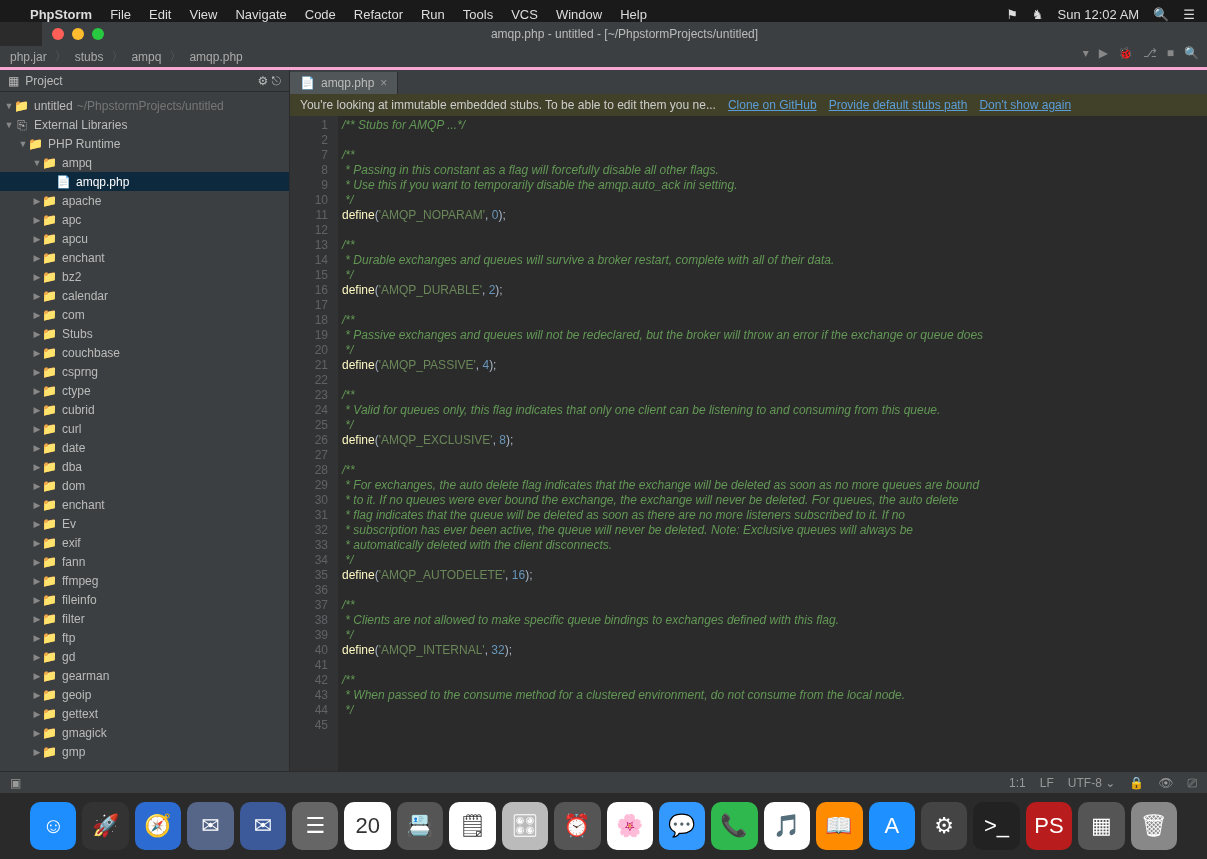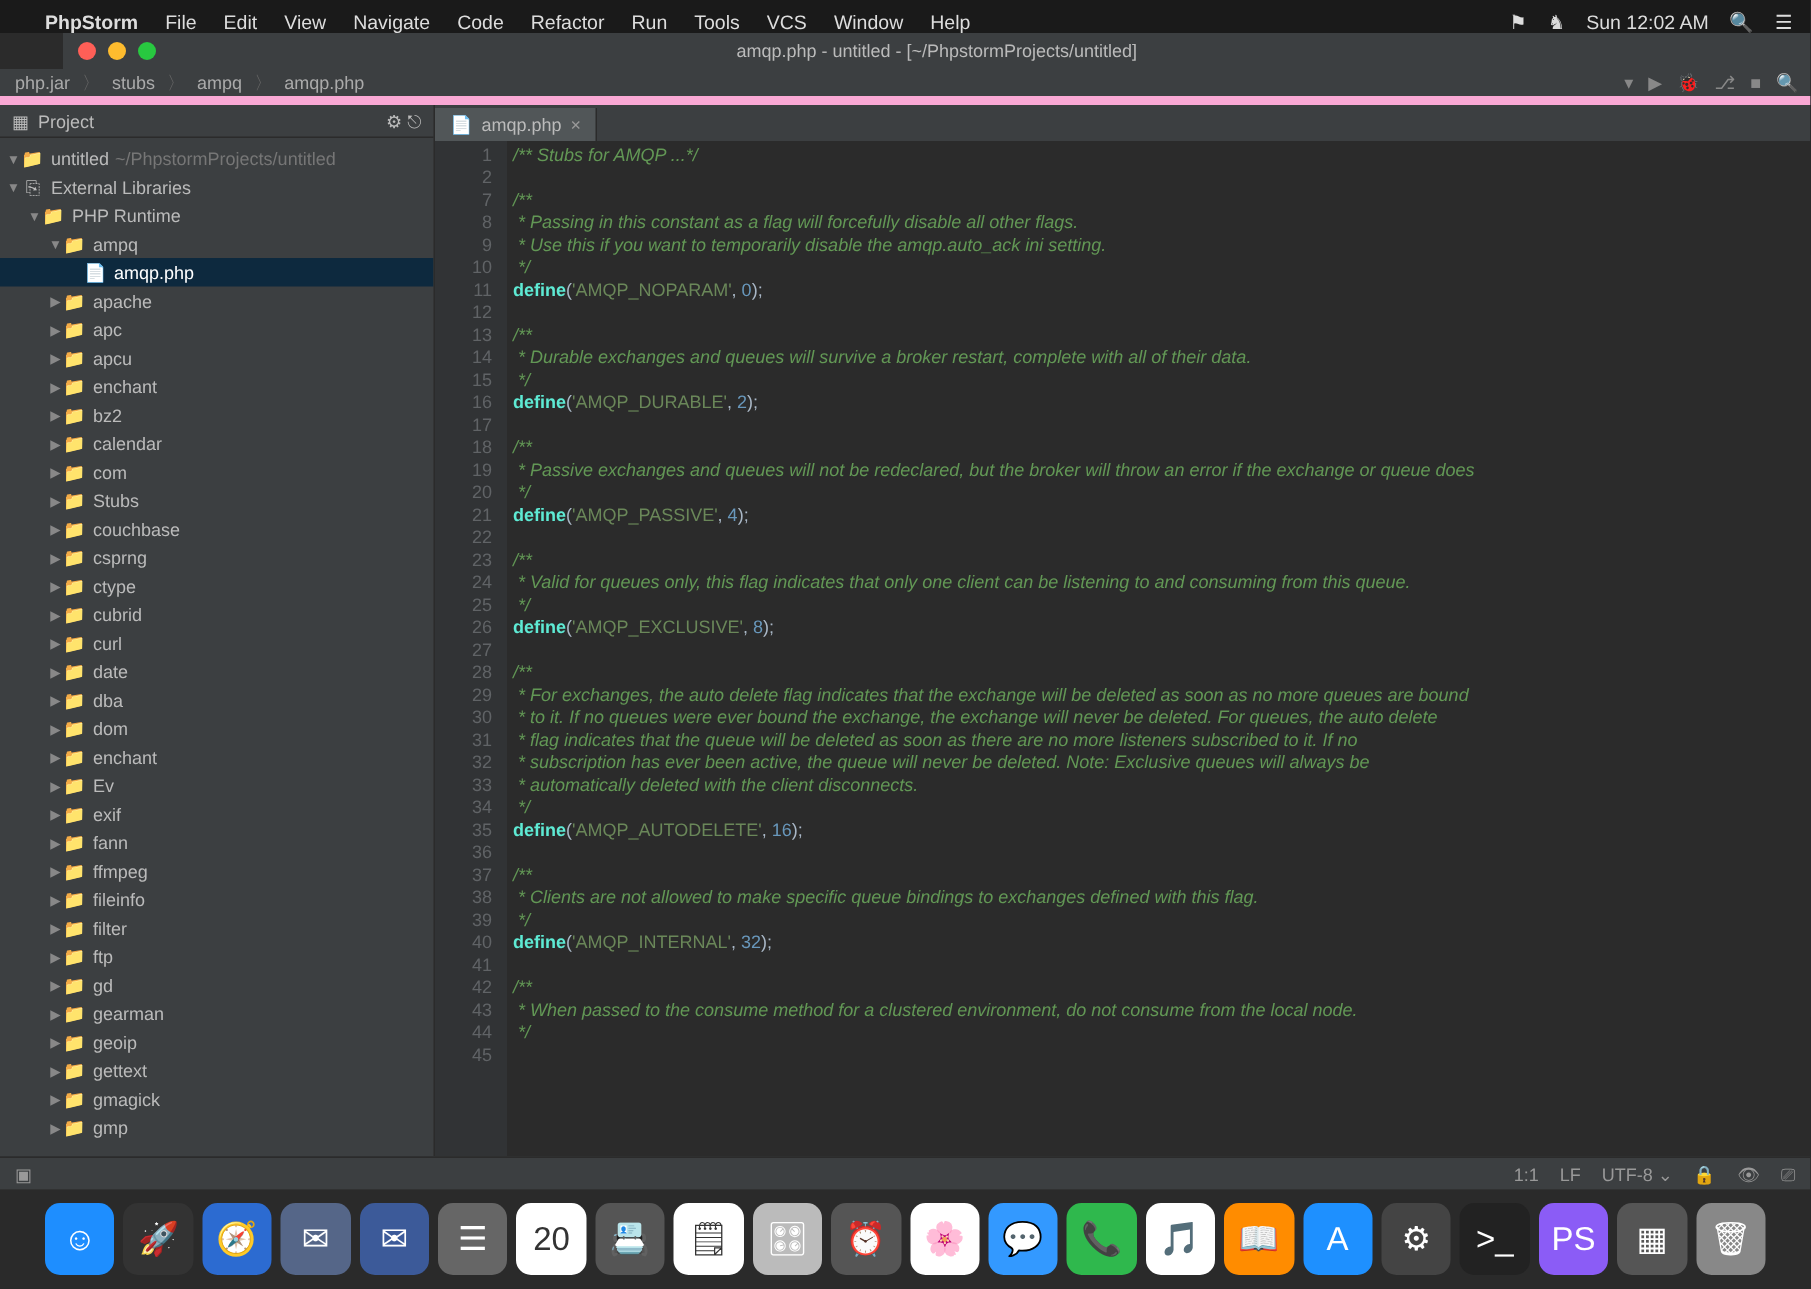--- a/index.html
+++ b/index.html
@@ -7,21 +7,21 @@
 .menubar { background:#1a1a1a; height:22px; display:flex; align-items:flex-end; padding:0 12px; color:#ddd; font-size:13px; gap:18px; }
 .menubar .apple { font-size:15px; }
 .menubar .app { font-weight:600; }
 .menubar .spacer { flex:1; }
 .menubar .right { display:flex; gap:14px; align-items:center; }
 .titlebar { background:#3c3f41; height:24px; display:flex; align-items:center; position:relative;margin-left:42px; }
 .trafficlights { display:flex; gap:8px; padding-left:10px; }
 .tl { width:12px; height:12px; border-radius:50%; }
 .tl.r { background:#ff5f57; } .tl.y { background:#febc2e; } .tl.g { background:#28c840; }
 .titlebar .title { position:absolute; left:50%; transform:translateX(-50%); color:#bbb; font-size:12px; }
-.navbar { background:#3c3f41; height:24px; display:flex; align-items:center; padding:0 8px; color:#aaa; font-size:12px; border-bottom:6px solid #f9a8d4; }
+.navbar { background:#3c3f41; height:24px; display:flex; padding:0 8px; color:#aaa; font-size:12px; border-bottom:3px solid #f9a8d4; }
 .navbar .bc { display:flex; align-items:center; gap:4px; }
 .navbar .bc span { padding:0 2px; }
 .navbar .sep { color:#666; }
 .navbar .rtools { margin-left:auto; display:flex; gap:10px; color:#888; }
 .mainrow { flex:1; display:flex; overflow:hidden; }
 .sidebar { width:290px; background:#3c3f41; display:flex; flex-direction:column; border-right:1px solid #2b2b2b; }
 .projhead { height:22px; display:flex; align-items:center; padding:0 8px; color:#bbb; font-size:12px; border-bottom:1px solid #2b2b2b; gap:6px; }
 .tree { flex:1; overflow:auto; color:#bbb; font-size:12px; padding:4px 0; }
 .treerow { height:19px; display:flex; align-items:center; white-space:nowrap; }
 .treerow .arrow { width:10px; text-align:center; color:#888; font-size:9px; }
@@ -34,21 +34,21 @@
 .tab span.close { color:#999; font-size:12px; }
 .notice { background:rgba(80,80,40,.6); color:#ccc; font-size:12px; padding:4px 10px; display:flex; align-items:center; gap:12px; }
 .notice a { color:#5b9dd9; text-decoration:underline; cursor:pointer; }
 .editor { flex:1; display:flex; overflow:hidden; font-family:"Menlo","Consolas",monospace; font-size:12px; }
 .gutter { width:48px; background:#313335; color:#606366; text-align:right; padding-right:10px; line-height:15px; padding-top:2px; }
 .code { flex:1; padding-left:4px; line-height:15px; white-space:pre; color:#a9b7c6; overflow:auto; padding-top:2px; }
 .c-tag { color:#cc7832; }
 .c-cmt { color:#629755; font-style:italic; }
 .c-str { color:#6a8759; }
 .c-num { color:#6897bb; }
-.c-fn { color:#5eead4;font-weight:bold; }
+.c-fn { color:#fef9c3; }
 .statusbar { height:22px; background:#3c3f41; color:#999; font-size:12px; display:flex; align-items:center; padding:0 10px; gap:14px; border-top:1px solid #2b2b2b; }
 .statusbar .spacer { flex:1; }
 .dock { height:66px; background:rgba(40,40,40,.35); display:flex; align-items:center; justify-content:center; gap:6px; padding:0 30px; }
 .dockicon { width:48px; height:48px; border-radius:10px; display:flex; align-items:center; justify-content:center; font-size:22px; color:#fff; }
 </style>
 </head>
 <body>
 
 <div class="menubar">
   <span class="apple"></span>
@@ -291,20 +291,26 @@
       </div>
   </div>
 
   <div class="editorwrap">
     <div class="tabbar">
       <div class="tab">
         <span>📄</span>
         <span>amqp.php</span>
         <span class="close">×</span>
       </div>
+    </div>
+    <div class="notice">
+      <span>You're looking at immutable embedded stubs. To be able to edit them you ne...</span>
+      <a>Clone on GitHub</a>
+      <a>Provide default stubs path</a>
+      <a>Don't show again</a>
     </div>
     <div class="editor">
       <div class="gutter" id="gutter">
           <div>1</div>
           <div>2</div>
           <div>7</div>
           <div>8</div>
           <div>9</div>
           <div>10</div>
           <div>11</div>
@@ -372,16 +378,16 @@
     <div class="dockicon" style="background: rgb(187, 187, 187);">🎛</div>
     <div class="dockicon" style="background: rgb(85, 85, 85);">⏰</div>
     <div class="dockicon" style="background: rgb(255, 255, 255); color: rgb(51, 51, 51);">🌸</div>
     <div class="dockicon" style="background: rgb(51, 153, 255);">💬</div>
     <div class="dockicon" style="background: rgb(47, 184, 77);">📞</div>
     <div class="dockicon" style="background: rgb(255, 255, 255); color: rgb(51, 51, 51);">🎵</div>
     <div class="dockicon" style="background: rgb(255, 140, 0);">📖</div>
     <div class="dockicon" style="background: rgb(30, 144, 255);">A</div>
     <div class="dockicon" style="background: rgb(68, 68, 68);">⚙</div>
     <div class="dockicon" style="background: rgb(34, 34, 34);">&gt;_</div>
-    <div class="dockicon" style="background: #8b5cf6;">PS</div>
+    <div class="dockicon" style="background: #b91c1c;">PS</div>
     <div class="dockicon" style="background: rgb(85, 85, 85);">▦</div>
     <div class="dockicon" style="background: rgb(136, 136, 136);">🗑</div>
   </div>
 
 </body></html>

